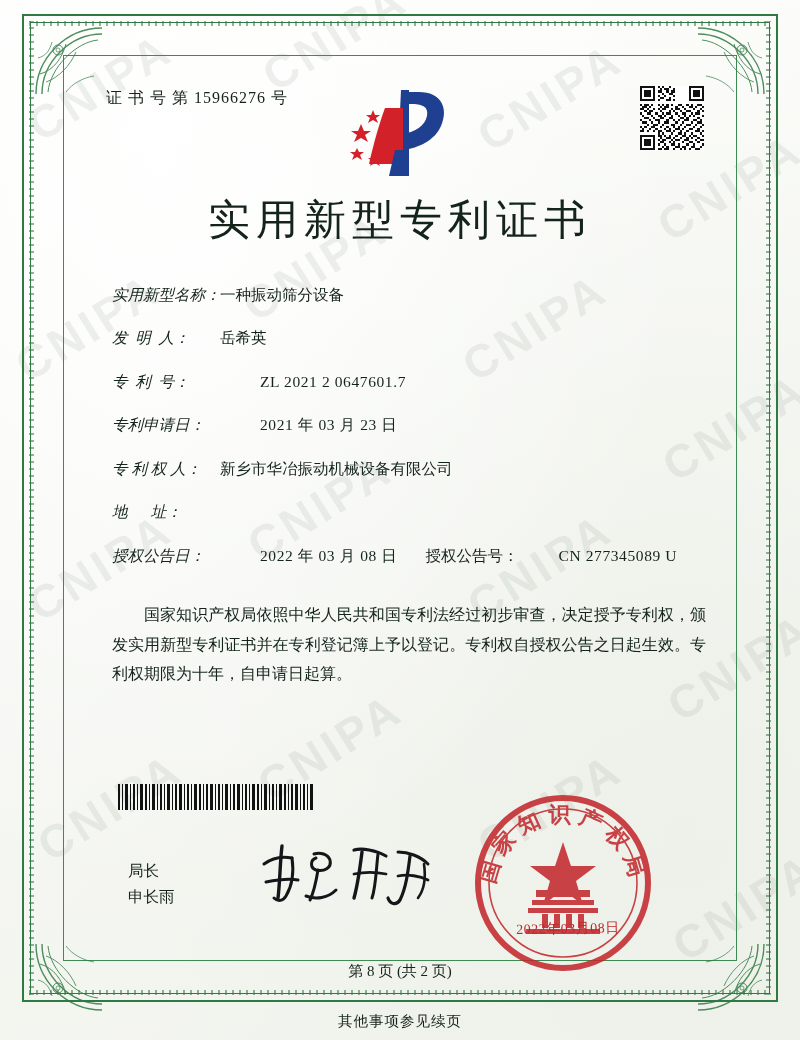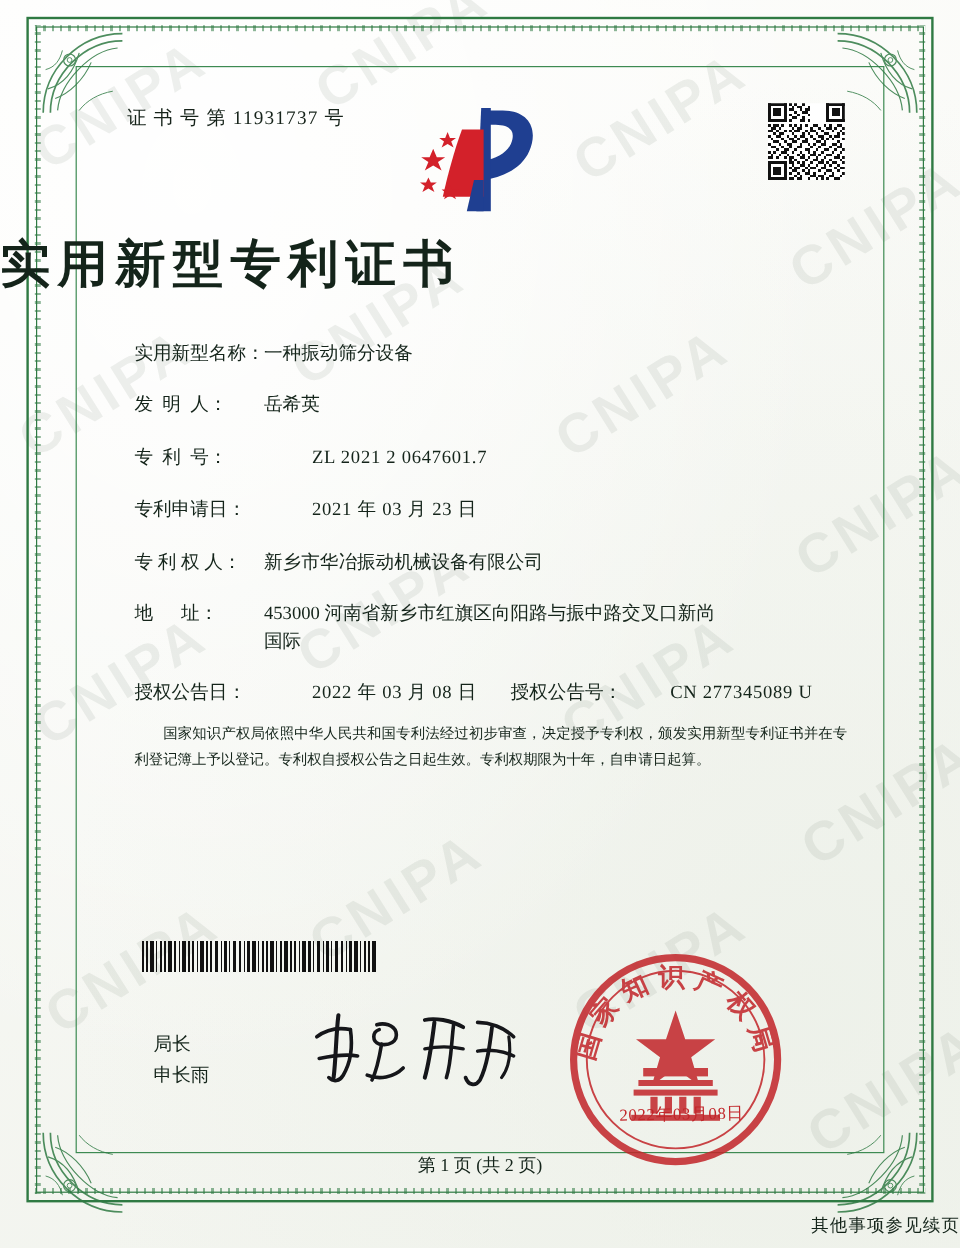--- a/index.html
+++ b/index.html
@@ -134,22 +134,23 @@
     top: 86px;
     width: 64px;
     height: 64px;
   }
 
   .title {
     position: absolute;
     left: 0;
     right: 0;
     top: 192px;
+    text-align: center;
     font-size: 42px;
-    font-weight: 700;
+    font-weight: 400;
     letter-spacing: 6px;
     color: #14241a;
     font-family: "Liberation Serif", "DejaVu Serif", serif;
   }
 
   
   .fields {
     position: absolute;
     left: 112px;
     top: 284px;
@@ -161,20 +162,21 @@
     display: flex;
     align-items: flex-start;
     margin-bottom: 21px;
     line-height: 1.45;
   }
   .field-label {
     width: 108px;
     flex: 0 0 108px;
     letter-spacing: 0px;
     white-space: pre;
+    font-style: italic;
   }
   .field-value {
     flex: 1;
   }
   .field-value .second-line {
     display: block;
     margin-left: 0;
   }
   .field-row.dual .field-value { flex: 0 0 auto; text-align: right; }
   .field-label-2 {
@@ -189,21 +191,21 @@
     letter-spacing: 0.6px;
     margin-left: 40px;
   }
 
   
   .body-text {
     position: absolute;
     left: 112px;
     top: 600px;
     width: 594px;
-    font-size: 12px;
+    font-size: 16px;
     line-height: 1.85;
     color: #14241a;
     text-align: justify;
   }
   .body-text p {
     margin: 0 0 2px 0;
     text-indent: 2em;
   }
 
   
@@ -261,21 +263,21 @@
     top: 962px;
     text-align: center;
     font-size: 15px;
     color: #14241a;
   }
   .footer-note {
     position: absolute;
     left: 0;
     right: 0;
     top: 1012px;
-    text-align: right;
+    text-align: center;
     font-size: 14.5px;
     color: #14241a;
     letter-spacing: 1px;
   }
 </style>
 </head>
 <body>
 
 <div class="page">
   <div class="paper-tint"></div>
@@ -350,21 +352,21 @@
       <path d="M16 68 C18 44 44 18 66 16" stroke-width="1"></path>
       <path d="M8 50 C22 46 30 34 34 20" stroke-width="1"></path>
       <path d="M14 58 C26 54 38 42 44 28" stroke-width="0.9"></path>
       <circle cx="26" cy="26" r="5" stroke-width="1"></circle>
       <circle cx="26" cy="26" r="2" stroke-width="0.8"></circle>
       <path d="M6 34 C14 32 18 26 20 18" stroke-width="0.8"></path>
       <path d="M34 68 C40 60 50 54 62 52" stroke-width="0.8"></path>
     </g>
   </svg>
 
-  <div class="cert-no">证 书 号 第 11931737 号</div>
+  <div class="cert-no">证 书 号 第 15966276 号</div>
 
   <svg class="logo" viewBox="0 0 110 92">
     <path d="M58 4 L74 4 C96 4 104 20 96 38 C90 52 74 60 58 62 L58 46 C70 44 80 38 82 28 C84 18 76 16 66 16 L58 16 Z" fill="#1f3f91"></path>
     <path d="M56 2 L64 2 L64 88 L52 88 Z" fill="#1f3f91"></path>
     <path d="M40 20 L58 20 L58 76 L24 76 C28 58 34 36 40 20 Z" fill="#d3212a"></path>
     <path d="M58 62 L58 88 L44 88 L50 62 Z" fill="#1f3f91"></path>
     <g fill="#d3212a">
       <polygon points="16,36 19,43 26,43 20,47 23,54 16,50 9,54 12,47 6,43 13,43"></polygon>
       <polygon points="28,22 30,27 35,27 31,30 33,35 28,32 23,35 25,30 21,27 26,27"></polygon>
       <polygon points="12,60 14,64 19,64 15,67 17,72 12,69 7,72 9,67 5,64 10,64"></polygon>
@@ -604,24 +606,20 @@
     <div class="field-row">
       <div class="field-label">专利申请日：</div>
       <div class="field-value mono-num">2021 年 03 月 23 日</div>
     </div>
     <div class="field-row">
       <div class="field-label">专 利 权 人：</div>
       <div class="field-value">新乡市华冶振动机械设备有限公司</div>
     </div>
     <div class="field-row">
       <div class="field-label">地      址：</div>
-      <div class="field-value">
-        <span>453000 河南省新乡市红旗区向阳路与振中路交叉口新尚</span>
-        <span class="second-line">国际</span>
-      </div>
     </div>
     <div class="field-row dual">
       <div class="field-label">授权公告日：</div>
       <div class="field-value mono-num">2022 年 03 月 08 日</div>
       <div class="field-label-2">授权公告号：</div>
       <div class="field-value-2 mono-num">CN 277345089 U</div>
     </div>
   </div>
 
   <div class="body-text">
@@ -730,15 +728,15 @@
       <defs>
         <path id="sealArc" d="M 25 100 A 68 68 0 0 1 161 100"></path>
       </defs>
       <text font-family="'Liberation Serif', serif" font-size="22" font-weight="700" fill="#c2262a" letter-spacing="7">
         <textPath href="#sealArc" startOffset="50%" text-anchor="middle">国家知识产权局</textPath>
       </text>
     </g>
   </svg>
   <div class="seal-date">2022年03月08日</div>
 
-  <div class="page-no">第 1 页 (共 2 页)</div>
+  <div class="page-no">第 8 页 (共 2 页)</div>
   <div class="footer-note">其他事项参见续页</div>
 </div>
 
 </body></html>

